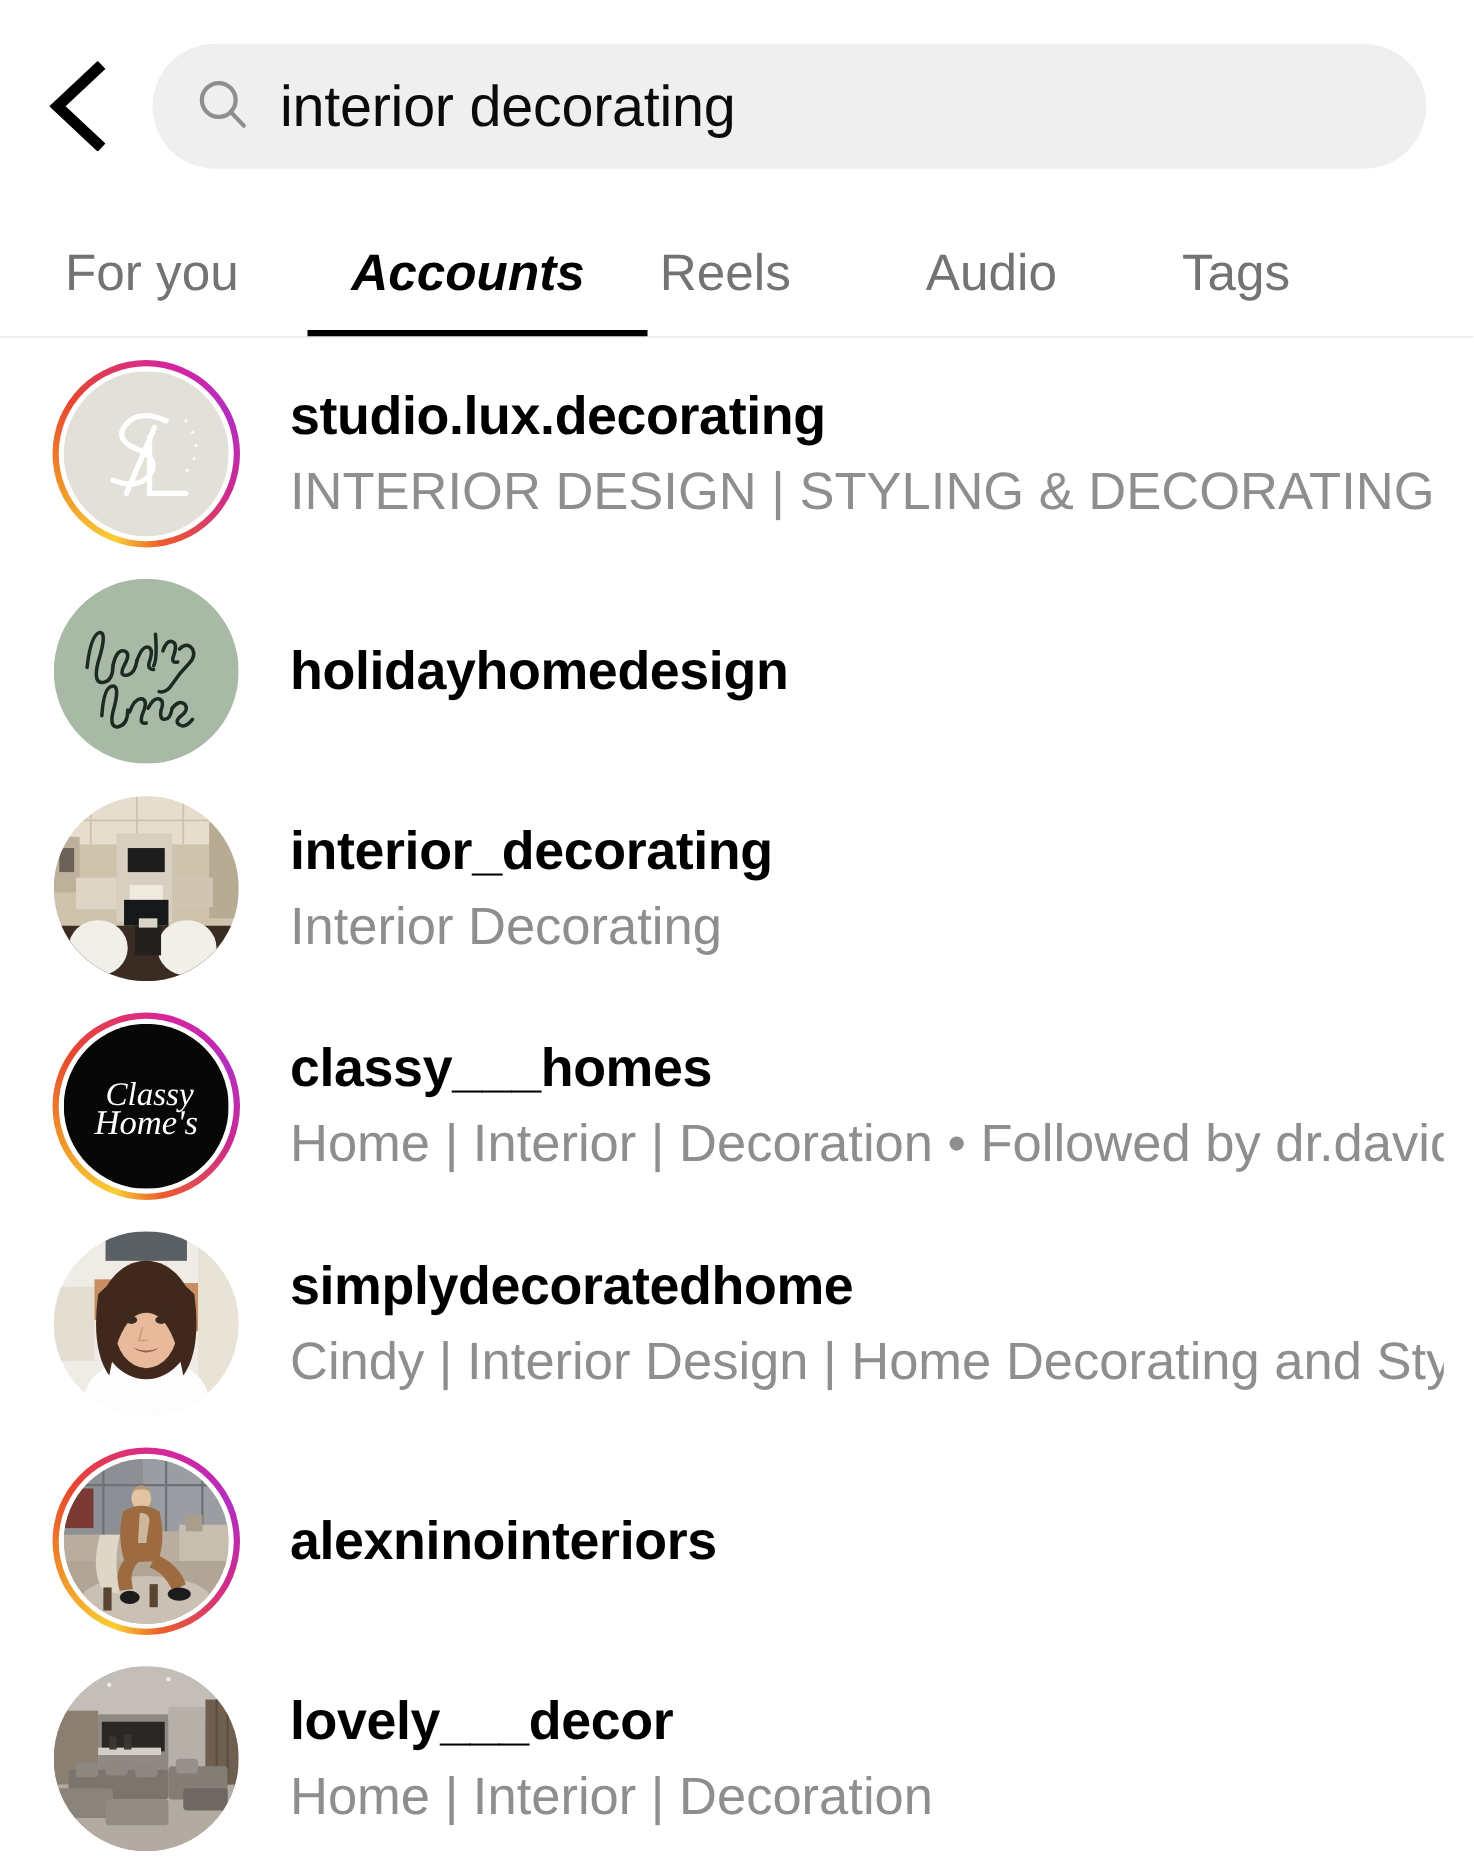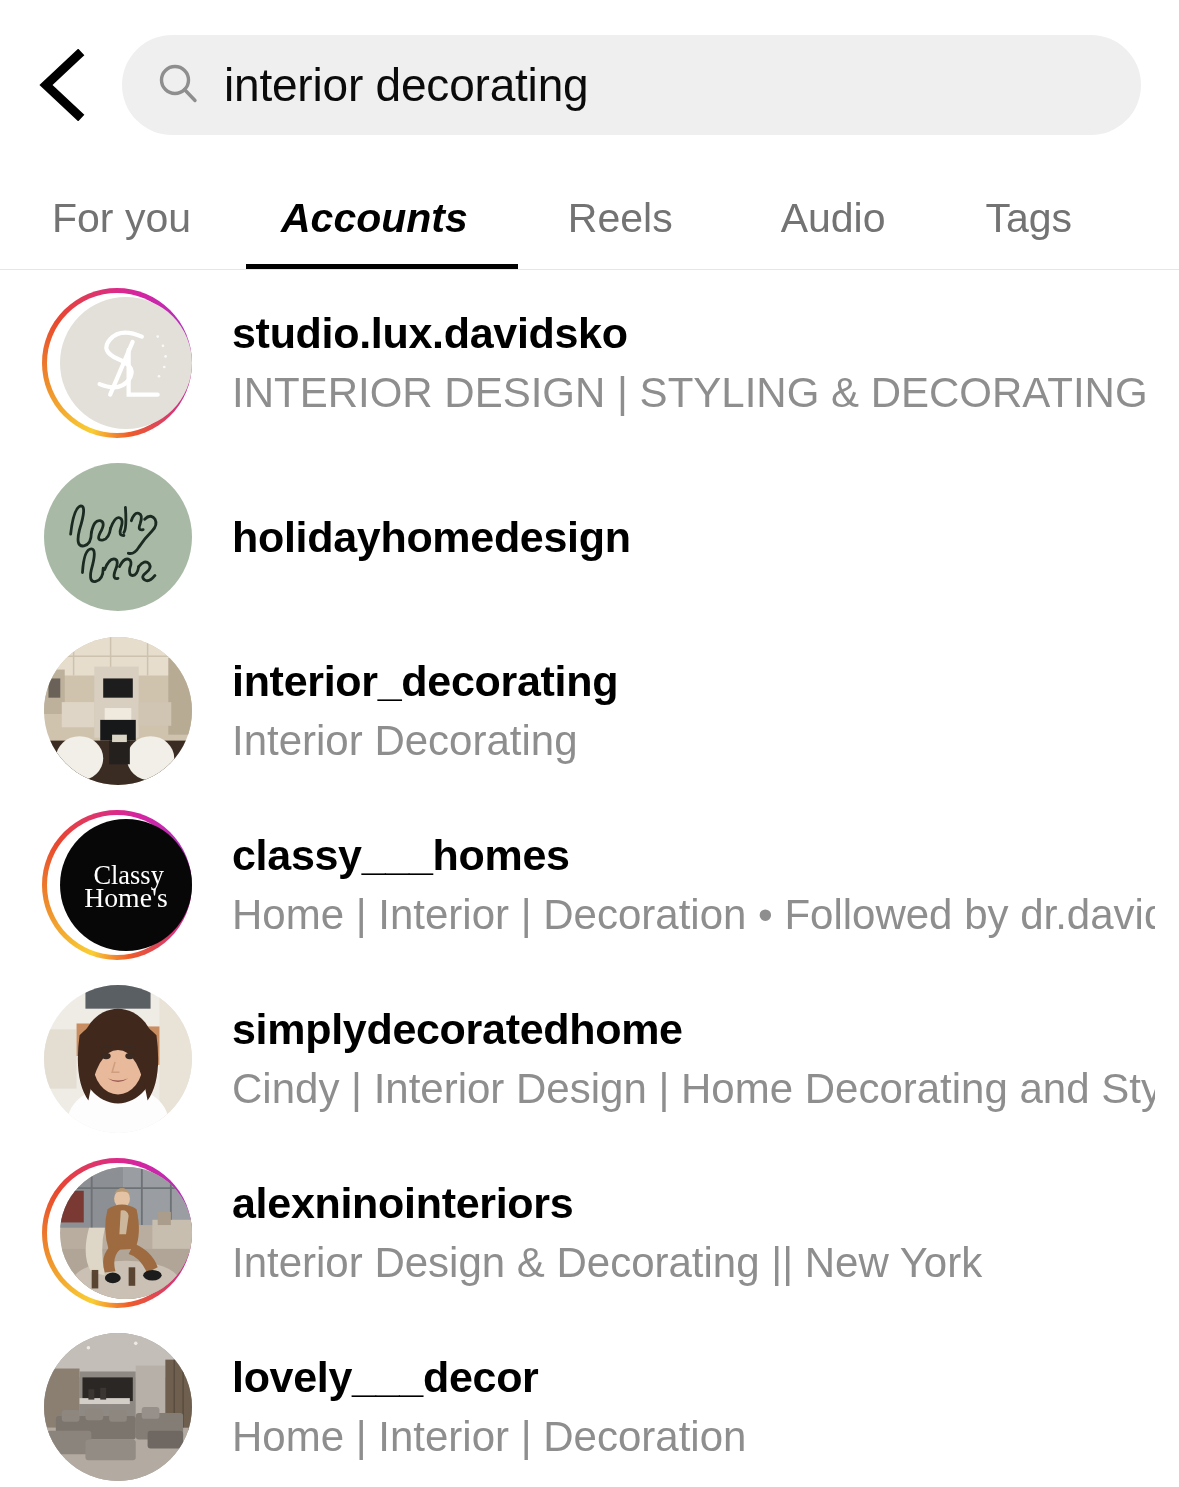--- a/index.html
+++ b/index.html
@@ -70,21 +70,21 @@
   .row {
     display:flex; align-items:center;
     height:174px;
     padding-left:42px; padding-right:24px;
     cursor:pointer;
   }
   .av-wrap {
     position:relative;
     width:150px; height:150px;
     flex:0 0 auto;
-    display:flex; align-items:center; justify-content:flex-end;
+    display:flex; align-items:center; justify-content:center;font-style:italic;
   }
   .av-wrap.ring {
     background:conic-gradient(from 200deg,
        #f9ce34 0deg, #ee8c2b 55deg, #e8472e 105deg,
        #d6249f 175deg, #b32ec0 225deg, #cc2a8e 275deg,
        #ee5b2b 330deg, #f9ce34 360deg);
     border-radius:50%;
   }
   .av-wrap.ring::after {
     content:""; position:absolute;
@@ -144,21 +144,21 @@
   </div>
 </div>
 
 <div class="tabbar">
   <div class="tab" style="margin-left:52px;justify-content:flex-end;">
     <span>For you</span>
   </div>
   <div class="tab active" style="margin-left:90px;font-style:italic;">
     <span>Accounts</span>
   </div>
-  <div class="tab" style="margin-left:100px;">
+  <div class="tab" style="margin-left:60px;">
     <span>Reels</span>
   </div>
   <div class="tab" style="margin-left:108px;">
     <span>Audio</span>
   </div>
   <div class="tab" style="margin-left:100px;">
     <span>Tags</span>
   </div>
   <div class="tab-indicator" style="left:246px; width:272px;"></div>
 </div>
@@ -178,21 +178,21 @@
         <circle cx="74" cy="30" r="1"></circle>
               <circle cx="78" cy="37" r="1"></circle>
         <circle cx="80" cy="45" r="1"></circle>
               <circle cx="79" cy="53" r="1"></circle>
         <circle cx="75" cy="60" r="1"></circle>
       </g>
     </svg>
         </div>
       </div>
       <div class="meta">
-        <div class="uname">studio.lux.davidsko</div>
+        <div class="uname">studio.lux.decorating</div>
         <div class="sub">INTERIOR DESIGN | STYLING &amp; DECORATING</div>
       </div>
     </div>
     <div class="row">
       <div class="av-wrap plain">
         <div class="avatar">
           <svg class="av-img" viewBox="0 0 100 100">
       <rect width="100" height="100" fill="#a8b9a6"></rect>
       <g fill="none" stroke="#1c2b22" stroke-width="1.9" stroke-linecap="round">
         <path d="M18 48 q2 -18 7 -19 q4 0 -1 16 q-3 12 3 11 q5 -1 5 -9"></path>
@@ -319,21 +319,20 @@
       <path d="M46 33 q5 -1 6 4 l-2 14 h-5z" fill="#cdb79c"></path>
       <path d="M56 58 q14 6 18 18 l-8 4 q-6 -12 -14 -14z" fill="#9d6b3f"></path>
       <path d="M38 60 q-8 8 -4 20 l8 -1 q-3 -11 4 -17z" fill="#9d6b3f"></path>
       <ellipse cx="70" cy="82" rx="7" ry="4" fill="#1c1c1c"></ellipse>
       <ellipse cx="40" cy="84" rx="6" ry="4" fill="#1c1c1c"></ellipse>
     </svg>
         </div>
       </div>
       <div class="meta">
         <div class="uname">alexninointeriors</div>
-        <div class="sub">Interior Design &amp; Decorating || New York</div>
       </div>
     </div>
     <div class="row">
       <div class="av-wrap plain">
         <div class="avatar">
           <svg class="av-img" viewBox="0 0 100 100">
       <rect width="100" height="100" fill="#a9a39e"></rect>
       <rect x="0" y="0" width="100" height="30" fill="#c3beb8"></rect>
       <circle cx="30" cy="10" r="1.2" fill="#efeae4"></circle>
       <circle cx="62" cy="7" r="1.2" fill="#efeae4"></circle>

